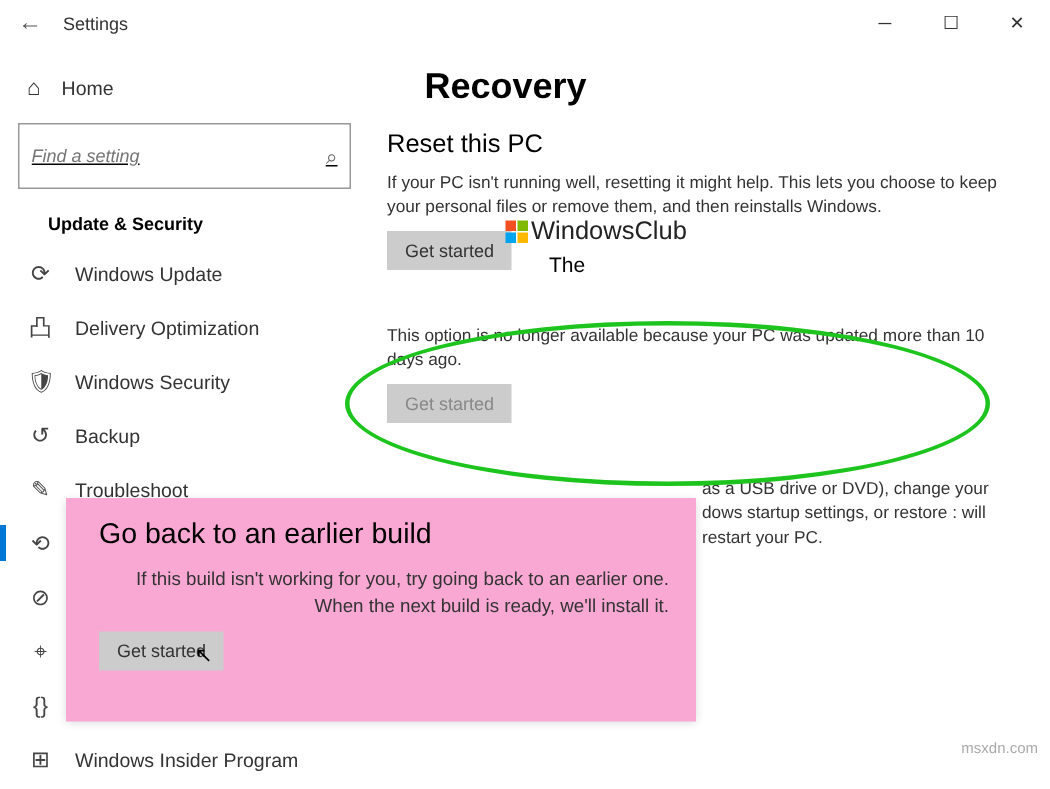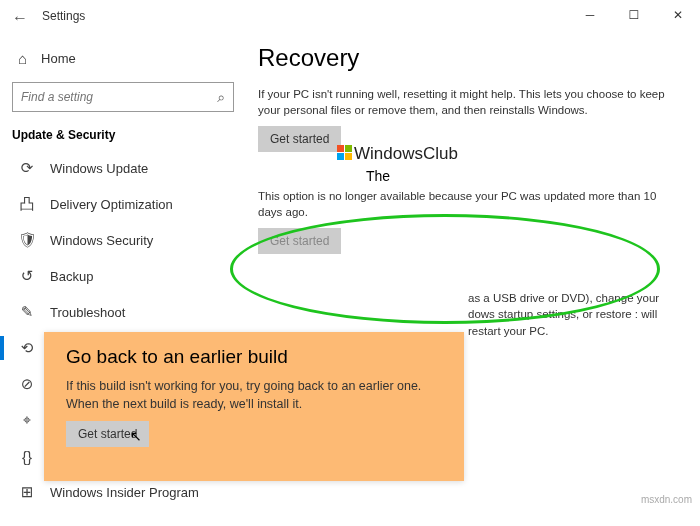--- a/index.html
+++ b/index.html
@@ -7,43 +7,43 @@
 .window { width: 700px; height: 526px; background: #fff; position: relative; }
 .titlebar { height: 32px; display: flex; align-items: center; padding-left: 12px; }
 .titlebar .back { width: 24px; font-size: 16px; color: #555; }
 .titlebar .title { font-size: 12px; color: #333; margin-left: 6px; text-align: right; }
 .winbtns { position: absolute; right: 0; top: 0; display: flex; }
 .winbtn { width: 44px; height: 30px; display: flex; align-items: center; justify-content: center; font-size: 12px; color: #333; }
 .body { display: flex; height: calc(100% - 32px); }
 .sidebar { width: 246px; padding: 8px 12px 0 12px; }
 .home { display: flex; align-items: center; height: 36px; font-size: 13px; color: #333; gap: 14px; padding-left: 6px; }
 .home .icon { font-size: 15px; }
-.search { margin-top: 6px; display: flex; align-items: center; border: 1px solid #999; height: 30px; padding: 0 8px; justify-content: space-between; }
+.search { margin-top: 6px; display: flex; align-items: center; border: 1px solid #999; height: 44px; padding: 0 8px; justify-content: space-between; text-decoration: underline; }
 .search input { border: none; outline: none; font-size: 12px; font-style: italic; color: #666; width: 180px; }
 .search .icon { color: #666; font-size: 14px; }
-.group-title { font-size: 12px; font-weight: 600; margin: 16px 0 8px 0; }
+.group-title { font-size: 12px; font-weight: 600; margin: 16px 0 8px 20px; }
 .nav-item { display: flex; align-items: center; height: 36px; gap: 14px; padding-left: 6px; font-size: 13px; color: #333; }
 .nav-item .icon { width: 18px; text-align: center; color: #444; font-size: 15px; }
 .nav-item.active { position: relative; }
 .nav-item.active::before { content: ""; position: absolute; left: -12px; top: 6px; width: 4px; height: 24px; background: #0078d7; }
 .main { flex: 1; padding: 12px 24px 0 12px; overflow: hidden; }
-.h1 { font-size: 24px; font-weight: 400; margin-bottom: 14px; }
+.h1 { font-size: 24px; font-weight: 700; margin-bottom: 14px; margin-left: 25px; }
 .h2 { font-size: 17px; font-weight: 400; margin-bottom: 8px; }
 .p { font-size: 11.5px; color: #333; line-height: 1.4; margin-bottom: 8px; }
 .btn { background: #ccc; border: none; font-size: 12px; padding: 6px 12px; color: #333; margin-bottom: 18px; display: inline-block; }
 .btn.disabled { color: #888; }
 .section { margin-bottom: 18px; position: relative; }
 .ellipse { position: absolute; border: 3px solid #1ec41e; border-radius: 50%; width: 430px; height: 110px; left: 230px; top: 214px; pointer-events: none; z-index: 5; }
-.watermark { position: absolute; left: 336px; top: 144px; font-size: 17px; color: #222; display: flex; align-items: flex-start; gap: 2px; pointer-events: none; z-index: 4; }
+.watermark { position: absolute; left: 336px; top: 144px; font-size: 17px; color: #222; display: flex; align-items: center; gap: 2px; pointer-events: none; z-index: 4; }
 .wm-top { font-size: 14px; position: absolute; left: 366px; top: 128px; margin-top: 40px; }
 .wm-logo { width: 16px; height: 16px; display: inline-block; }
 .wm-logo span { width: 7px; height: 7px; display: inline-block; float: left; margin: 0.5px; }
-.popup { position: absolute; left: 44px; top: 332px; width: 420px; background: #fdba74; padding: 14px 18px 16px 22px; box-shadow: 0 1px 6px rgba(0,0,0,0.15); z-index: 10; }
+.popup { position: absolute; left: 44px; top: 332px; width: 420px; background: #f9a8d4; padding: 14px 18px 16px 22px; box-shadow: 0 1px 6px rgba(0,0,0,0.15); z-index: 10; }
 .popup .h2 { font-size: 19px; margin-bottom: 10px; }
-.popup .p { font-size: 12.5px; }
+.popup .p { font-size: 12.5px; text-align: right; }
 .cursor { position: absolute; left: 130px; top: 428px; font-size: 14px; z-index: 20; pointer-events: none; }
 .footer-url { position: absolute; right: 8px; bottom: 21px; font-size: 10px; color: #aaa; }
 </style>
 </head>
 <body>
 
 <div class="window">
   <div class="titlebar">
     <span class="back">←</span>
     <span class="title">Settings</span>
@@ -105,20 +105,21 @@
       <div class="nav-item">
         <span class="icon">⊞</span>
         <span>Windows Insider Program</span>
       </div>
     </div>
 
     <div class="main">
       <div class="h1">Recovery</div>
 
       <div class="section">
+        <div class="h2">Reset this PC</div>
         <div class="p">If your PC isn't running well, resetting it might help. This lets you choose to keep your personal files or remove them, and then reinstalls Windows.</div>
         <button class="btn">Get started</button>
       </div>
 
       <div class="section">
         <div class="p">This option is no longer available because your PC was updated more than 10 days ago.</div>
         <button class="btn disabled">Get started</button>
       </div>
 
       <div class="section" style="padding-left:210px;">

